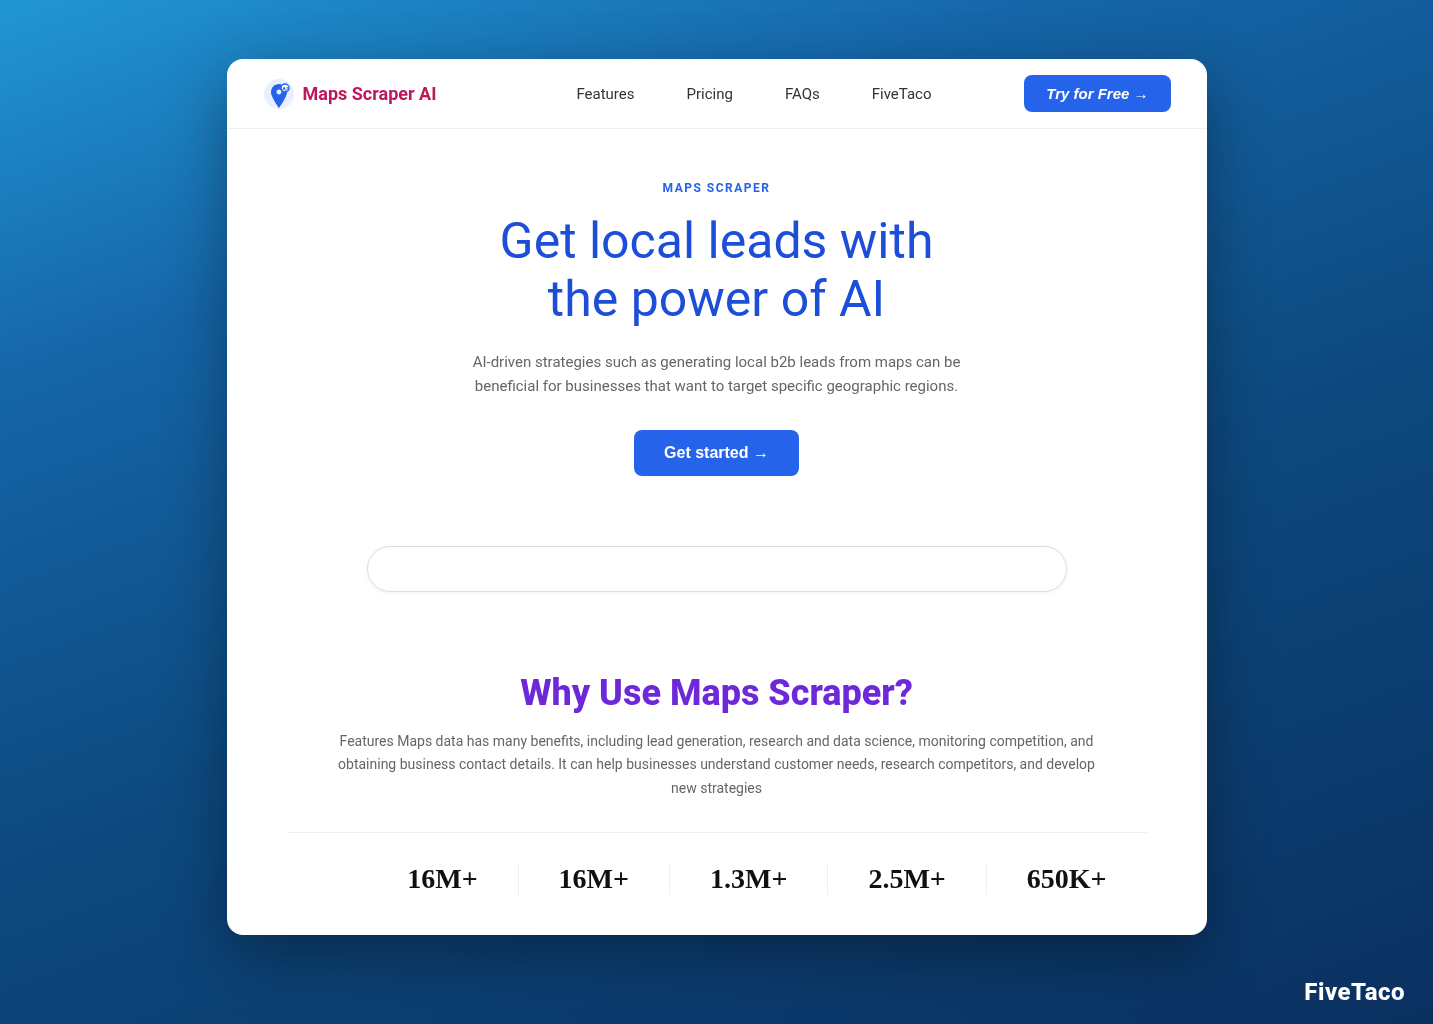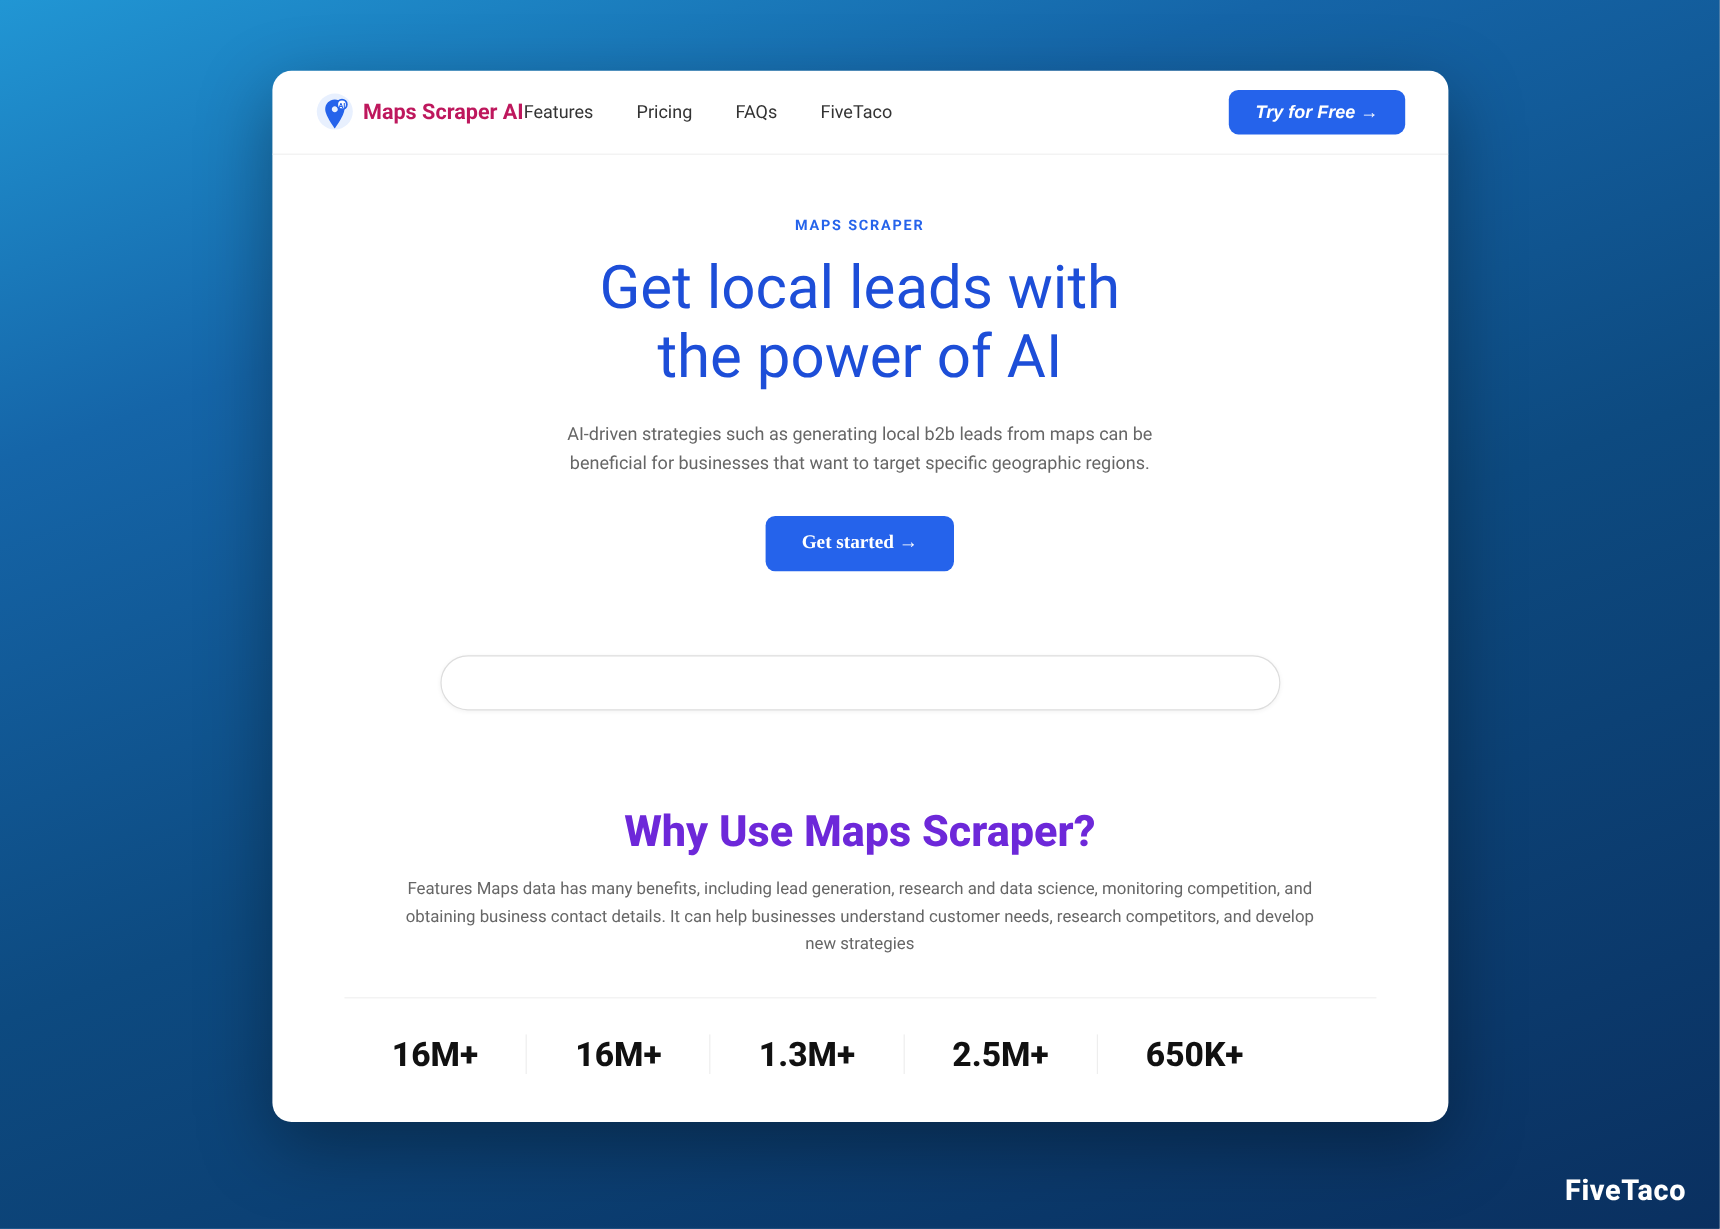--- a/index.html
+++ b/index.html
@@ -56,21 +56,22 @@
 
     .logo-text {
       font-size: 18px;
       font-weight: 700;
       color: #be185d;
     }
 
     .nav-links {
       display: flex;
       align-items: center;
-      gap: 36px;
+      gap: 52px;
+      margin-left: 140px;
     }
 
     .nav-link {
       font-size: 15px;
       color: #333;
       text-decoration: none;
       font-weight: 400;
     }
 
     .nav-cta {
@@ -120,21 +121,20 @@
 
     .hero-cta {
       background: #2563eb;
       color: #fff;
       border: none;
       border-radius: 8px;
       padding: 14px 30px;
       font-size: 16px;
       font-weight: 600;
       cursor: pointer;
-      font-family: Liberation Serif, serif;
     }
 
     
     .search-bar-area {
       padding: 30px 60px;
       display: flex;
       justify-content: center;
     }
 
     .search-bar {
@@ -164,24 +164,25 @@
       font-size: 14px;
       color: #666;
       line-height: 1.65;
       max-width: 760px;
       margin: 0 auto;
     }
 
     
     .stats-row {
       display: flex;
-      justify-content: flex-start;
+      justify-content: flex-end;
       padding: 30px 40px 0;
       border-top: 1px solid #f0f0f0;
       margin-top: 32px;
+      font-family: Liberation Serif, serif;
     }
 
     .stat-item {
       text-align: center;
     }
 
     .stat-value {
       font-size: 28px;
       font-weight: 800;
       color: #111;

